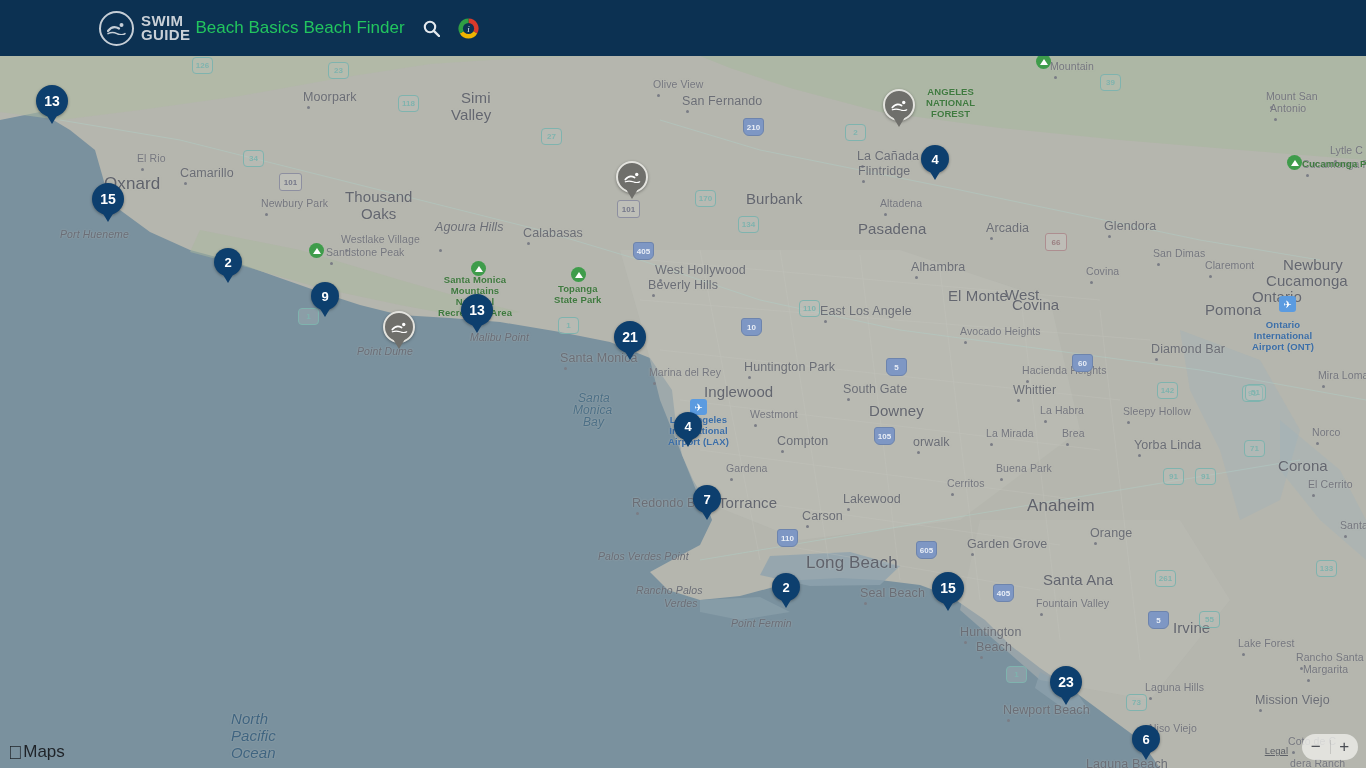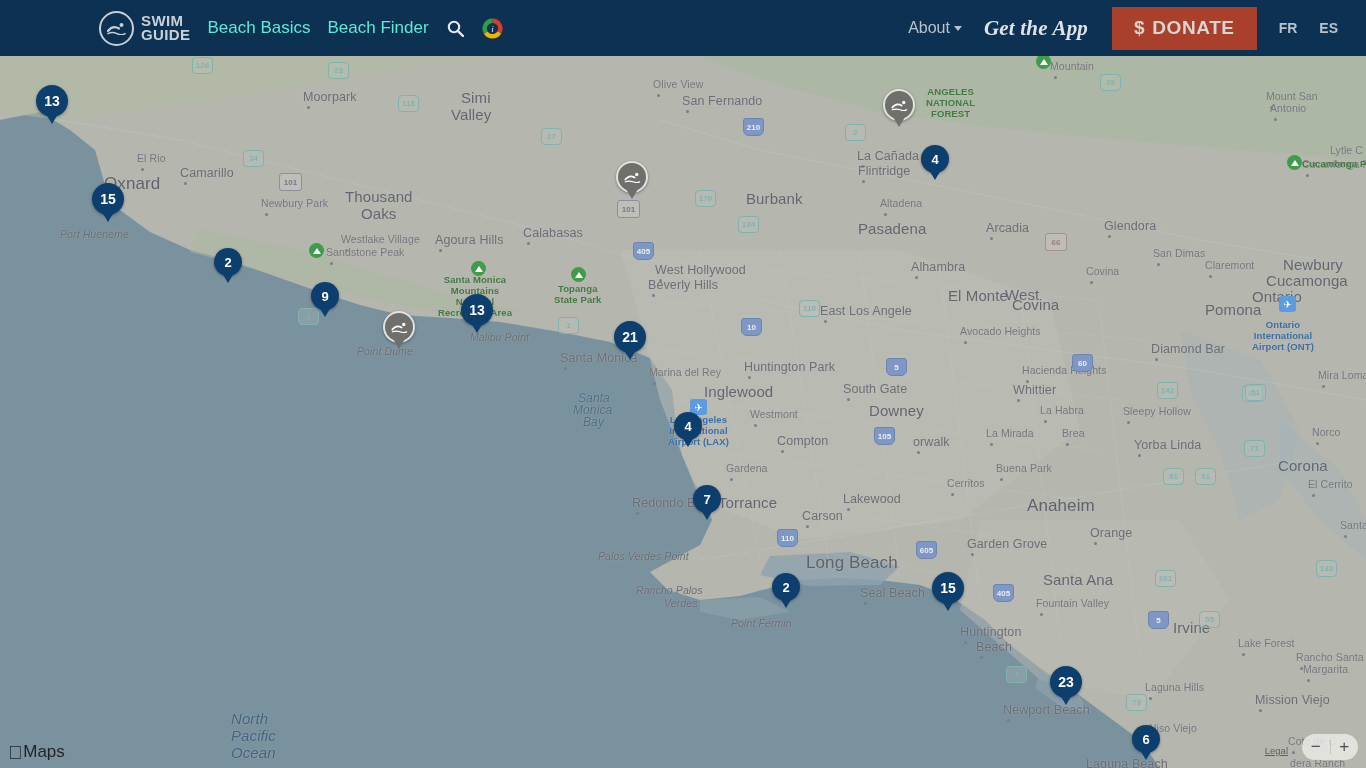--- a/index.html
+++ b/index.html
@@ -50,21 +50,21 @@
   .pin.gray{background:#6f6f6b;border:2px solid #e3e3de;}
   .pin.gray::after{border-top-color:#6f6f6b;bottom:-8px;}
   .pin .swim-g{display:block;width:17px;height:11px;}
 
   
   #site-header{position:absolute;left:0;top:0;width:1366px;height:56px;background:#0c3152;z-index:60;
       display:flex;align-items:center;box-sizing:border-box;}
   .brand{display:flex;align-items:center;gap:7px;margin-left:99px;text-decoration:none;}
   .brand-mark{width:31px;height:31px;border-radius:50%;border:2px solid #c6ced6;display:flex;align-items:center;justify-content:center;}
   .brand-txt{color:#c9d0d7;font-weight:bold;font-size:15px;line-height:14px;letter-spacing:.4px;}
-  .navlink{color:#5eead4;font-size:17px;text-decoration:none;margin-left:17px;}
+  .navlink{color:#22c55e;font-size:17px;text-decoration:none;margin-left:5px;}
   .icon-btn{margin-left:18px;display:flex;align-items:center;cursor:pointer;}
   .right-zone{margin-left:auto;display:flex;align-items:center;height:56px;}
   .about-wrap{color:#b9c2ca;font-size:16px;display:flex;align-items:center;gap:4px;cursor:pointer;}
   .caret{width:0;height:0;border-left:4px solid transparent;border-right:4px solid transparent;border-top:5px solid #b9c2ca;}
   .getapp{color:#dde3e9;font-family:"Liberation Serif","DejaVu Serif",serif;font-style:italic;
      font-size:21px;font-weight:bold;margin-left:22px;text-decoration:none;letter-spacing:.2px;}
   #donate-button{margin-left:24px;background:#a9402c;color:#d8d4cf;border:none;height:43px;padding:0 22px;
      font-size:19px;font-weight:bold;letter-spacing:.6px;cursor:pointer;font-family:inherit;display:flex;align-items:center;gap:7px;}
   .lang{color:#b9c2ca;font-size:14px;font-weight:bold;margin-left:22px;text-decoration:none;cursor:pointer;}
   .lang.last{margin-right:28px;}
@@ -160,21 +160,21 @@
       <div class="lbl city-sm" style="left: 1153px; top: 247px;">San Dimas</div>
       <div class="dotmark" style="left: 1157px; top: 263px;"></div>
       <div class="lbl city-sm" style="left: 1205px; top: 259px;">Claremont</div>
       <div class="dotmark" style="left: 1209px; top: 275px;"></div>
       <div class="lbl city-lg" style="left: 1283px; top: 256px;">Newbury</div>
       <div class="lbl city-lg" style="left: 1266px; top: 272px;">Cucamonga</div>
       <div class="lbl city-lg" style="left: 345px; top: 188px;">Thousand</div>
       <div class="lbl city-lg" style="left: 361px; top: 205px;">Oaks</div>
       <div class="lbl city-sm" style="left: 261px; top: 197px;">Newbury Park</div>
       <div class="dotmark" style="left: 265px; top: 213px;"></div>
-      <div class="lbl city-md" style="left: 435px; top: 233px;">Agoura Hills</div>
+      <div class="lbl city-md" style="left: 435px; top: 220px; font-style: italic;">Agoura Hills</div>
       <div class="dotmark" style="left: 439px; top: 249px;"></div>
       <div class="lbl city-md" style="left: 523px; top: 226px;">Calabasas</div>
       <div class="dotmark" style="left: 527px; top: 242px;"></div>
       <div class="lbl city-sm" style="left: 341px; top: 233px;">Westlake Village</div>
       <div class="dotmark" style="left: 345px; top: 249px;"></div>
       <div class="lbl city-sm" style="left: 326px; top: 246px;">Sandstone Peak</div>
       <div class="dotmark" style="left: 330px; top: 262px;"></div>
       <div class="lbl city-md" style="left: 655px; top: 263px;">West Hollywood</div>
       <div class="dotmark" style="left: 659px; top: 279px;"></div>
       <div class="lbl city-md" style="left: 648px; top: 278px;">Beverly Hills</div>
@@ -457,29 +457,13 @@
   <span class="icon-btn">
     <svg width="21" height="21" viewBox="0 0 21 21" aria-hidden="true">
       <path d="M10.5,10.5 L10.5,0.5 A10,10 0 0 1 19.2,15.5 Z" fill="#d93a2b"></path>
       <path d="M10.5,10.5 L19.2,15.5 A10,10 0 0 1 1.8,15.5 Z" fill="#f0b400"></path>
       <path d="M10.5,10.5 L1.8,15.5 A10,10 0 0 1 10.5,0.5 Z" fill="#2f9e44"></path>
       <circle cx="10.5" cy="10.5" r="5.6" fill="#0c3152"></circle>
       <text x="10.5" y="14.3" font-size="9" font-family="Liberation Serif, serif" font-style="italic" fill="#e8edf2" text-anchor="middle">i</text>
     </svg>
   </span>
 
-  <div class="right-zone">
-    <span class="about-wrap">
-      <span>About</span>
-      <span class="caret"></span>
-    </span>
-
-    <a class="getapp" href="#">Get the App</a>
-
-    <button id="donate-button">
-      <span>$</span>
-      <span>DONATE</span>
-    </button>
-
-    <a class="lang" href="#">FR</a>
-    <a class="lang last" href="#">ES</a>
-  </div>
 </div>
 
 </body></html>

